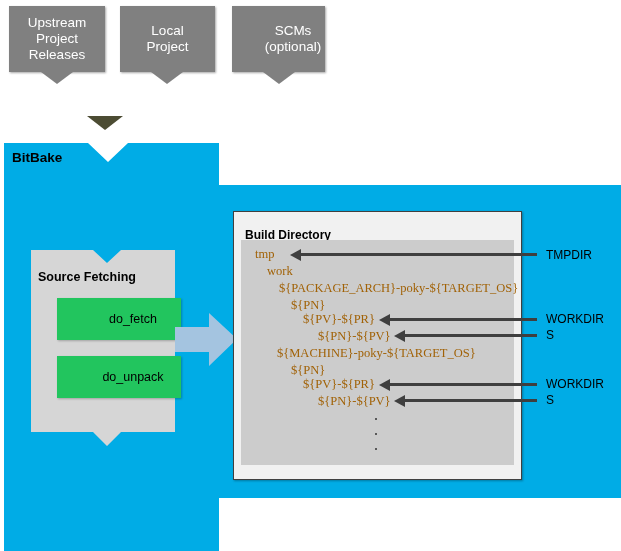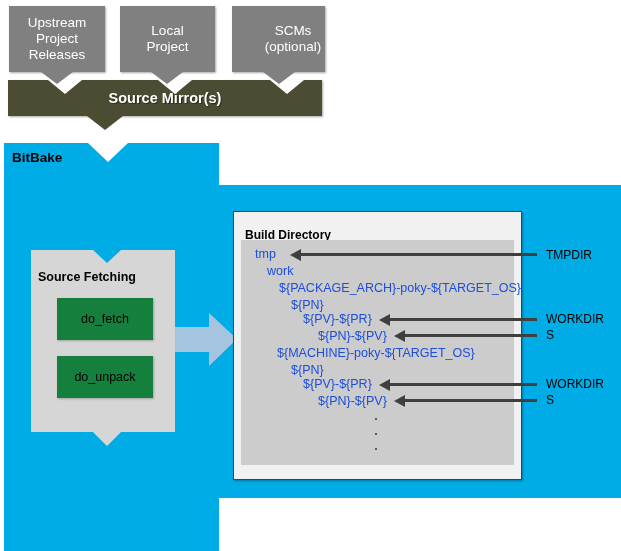--- a/index.html
+++ b/index.html
@@ -147,27 +147,28 @@
     position: absolute;
     left: 38px;
     top: 262px;
     font-size: 12.5px;
     font-weight: bold;
     color: #000000;
     margin-top: 8px;
   }
   .task-box {
     position: absolute;
-    background: #15803d;
+    background: #22c55e;
     color: #000000;
     font-size: 12.5px;
     display: flex;
     align-items: center;
     justify-content: center;
     box-shadow: 1px 1px 2px rgba(0,0,0,0.25);
+    padding-left: 28px;
   }
   #task-do-fetch { left: 57px; top: 298px; width: 96px; height: 42px; }
   #task-do-unpack { left: 57px; top: 356px; width: 96px; height: 42px; }
 
   
   #fetch-arrow {
     position: absolute;
     left: 175px;
     top: 313px;
     width: 62px;
@@ -208,23 +209,24 @@
     position: absolute;
     left: 241px;
     top: 240px;
     width: 273px;
     height: 225px;
     background: #cccccc;
   }
   .tree-line {
     position: absolute;
     font-size: 12.5px;
-    color: #1d4ed8;
+    color: #a16207;
     white-space: nowrap;
     line-height: 14px;
+    font-family: Liberation Serif, serif;
   }
   .tree-dot {
     position: absolute;
     width: 2px;
     height: 2px;
     background: #333333;
     border-radius: 50%;
   }
 
   
@@ -266,26 +268,20 @@
       <div>Project</div>
     </div>
   </div>
   <div class="src-box" id="src-box-2" style="left:232px; top:6px; width:93px; height:66px;padding-left:31px;">
     <div class="lines">
       <div>SCMs</div>
       <div>(optional)</div>
     </div>
   </div>
 
-  <div id="mirror-bar">
-    <div class="mirror-notch" style="left:40px; top:0px;"></div>
-    <div class="mirror-notch" style="left:150px; top:0px;"></div>
-    <div class="mirror-notch" style="left:262px; top:0px;"></div>
-    <div id="mirror-label">Source Mirror(s)</div>
-  </div>
   <div class="tab-arrow" style="left:41px; top:72px;"></div>
   <div class="tab-arrow" style="left:151px; top:72px;"></div>
   <div class="tab-arrow" style="left:263px; top:72px;"></div>
   <div id="mirror-down"></div>
 
   <div id="bitbake-region"></div>
   <div id="bitbake-title">BitBake</div>
 
   <div id="source-fetching"></div>
   <div id="source-fetching-title">Source Fetching</div>

